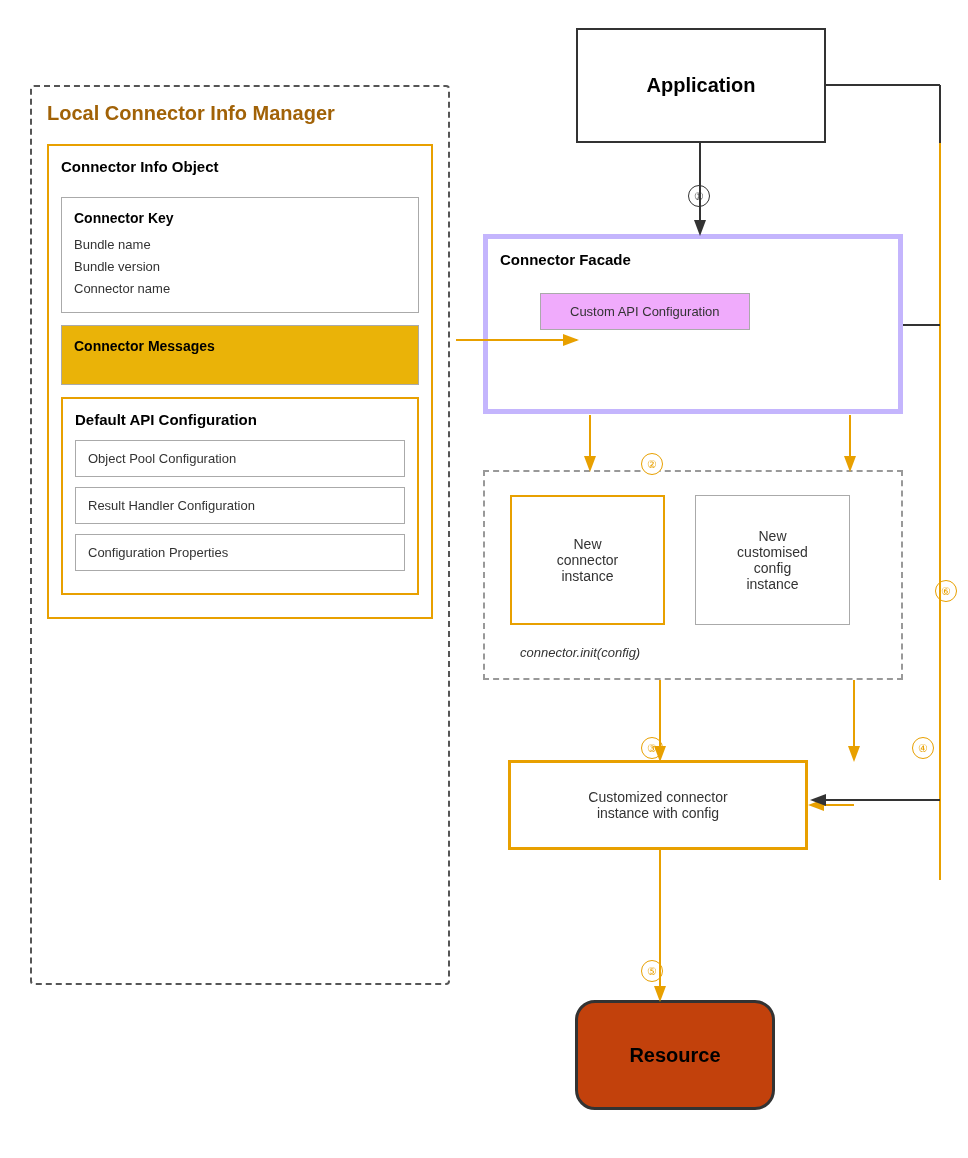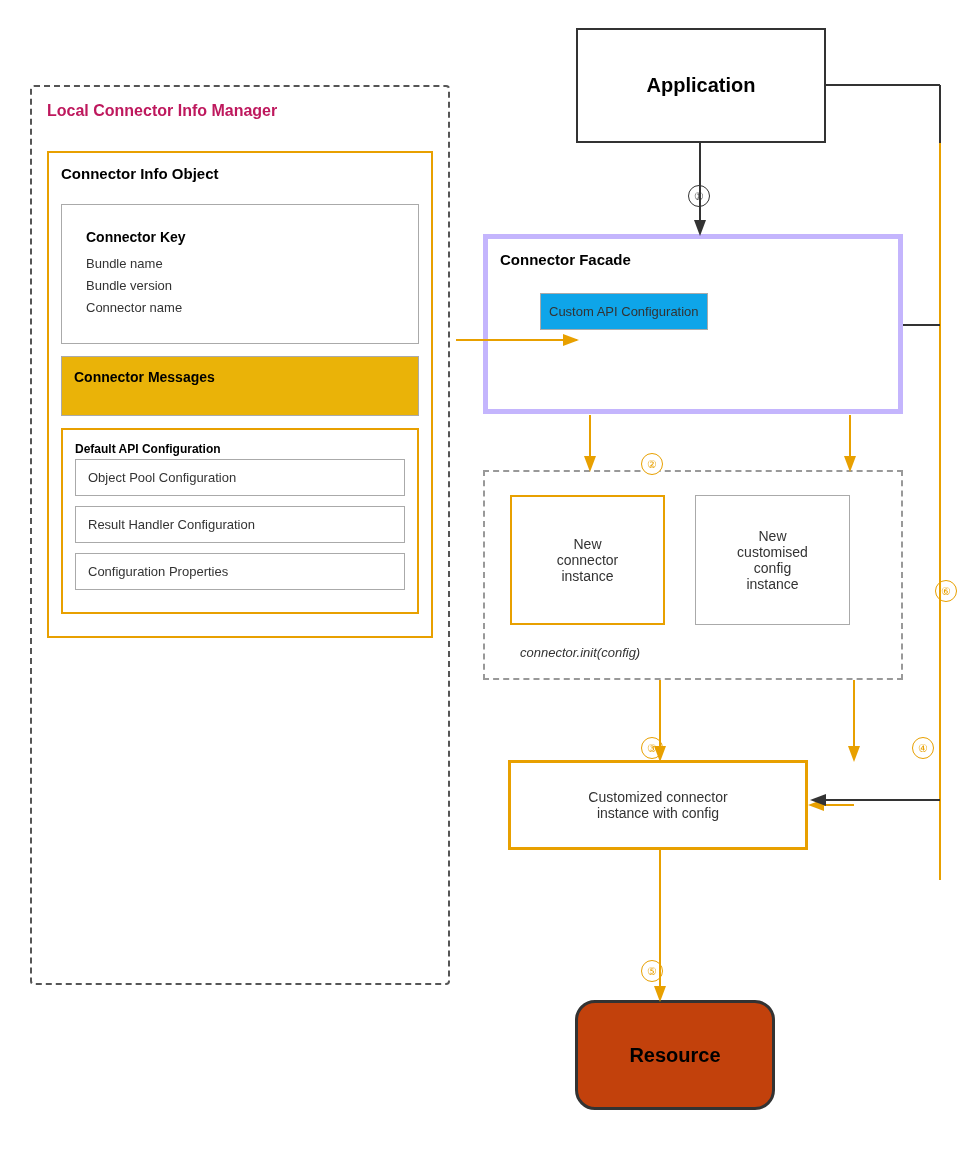--- a/index.html
+++ b/index.html
@@ -25,44 +25,44 @@
       top: 85px;
       width: 420px;
       height: 900px;
       border: 2px dashed #555;
       border-radius: 4px;
       background: #fff;
       padding: 15px;
     }
 
     .lcm-title {
-      font-size: 16px;
-      font-weight: bold;
-      margin-bottom: 31px;
-      color: #be185d;
+      font-size: 20px;
+      font-weight: bold;
+      margin-bottom: 19px;
+      color: #a16207;
     }
 
     
     .connector-info-object {
       border: 2px solid #e8a000;
       padding: 12px;
       margin-bottom: 15px;
     }
 
     .cio-title {
       font-size: 15px;
       font-weight: bold;
       margin-bottom: 22px;
       color: #000;
     }
 
     
     .connector-key-box {
       border: 1.5px solid #aaa;
-      padding: 24px;
+      padding: 12px;
       margin-bottom: 12px;
       background: #fff;
     }
 
     .ck-title {
       font-size: 14px;
       font-weight: bold;
       margin-bottom: 8px;
       color: #000;
     }
@@ -89,23 +89,23 @@
     }
 
     
     .default-api-config {
       border: 2px solid #e8a000;
       padding: 12px;
       margin-bottom: 10px;
     }
 
     .dac-title {
-      font-size: 12px;
-      font-weight: bold;
-      margin-bottom: 3px;
+      font-size: 15px;
+      font-weight: bold;
+      margin-bottom: 12px;
       color: #000;
     }
 
     .config-item-box {
       border: 1.5px solid #aaa;
       padding: 10px 12px;
       margin-bottom: 10px;
       background: #fff;
       font-size: 13px;
       color: #333;
@@ -145,22 +145,22 @@
 
     .cf-title {
       font-size: 15px;
       font-weight: bold;
       color: #000;
       margin-bottom: 10px;
     }
 
     .custom-api-config-box {
       border: 1.5px solid #aaa;
-      padding: 10px 8px;
-      background: #0ea5e9;
+      padding: 10px 29px;
+      background: #f0abfc;
       font-size: 13px;
       color: #333;
       display: inline-block;
       margin-left: 40px;
       margin-top: 15px;
     }
 
     
     .instances-region {
       position: absolute;

